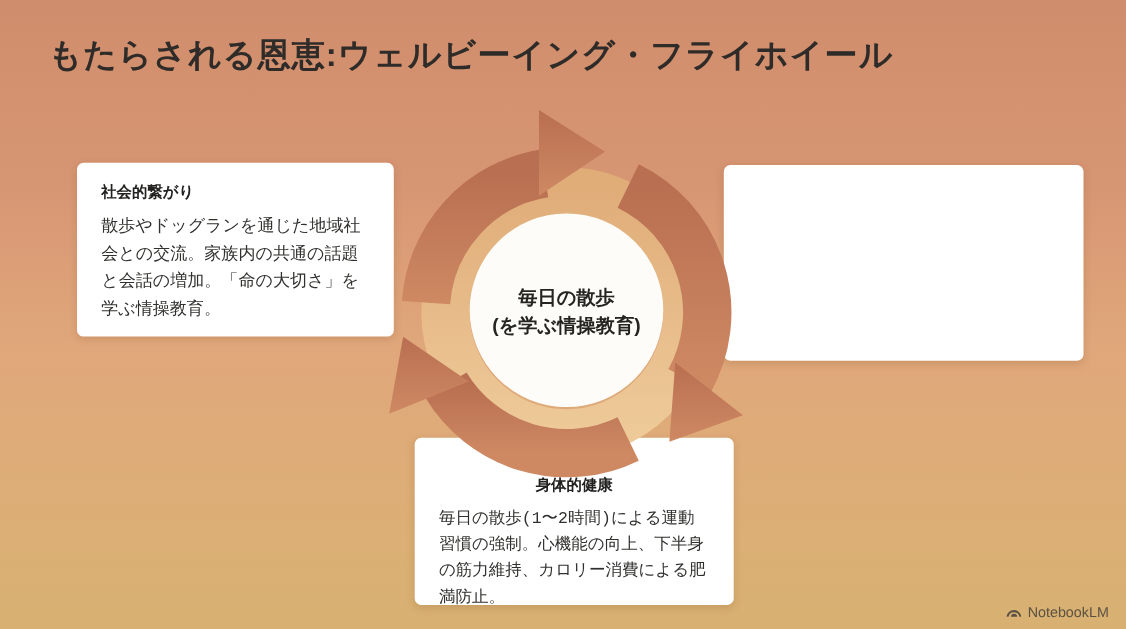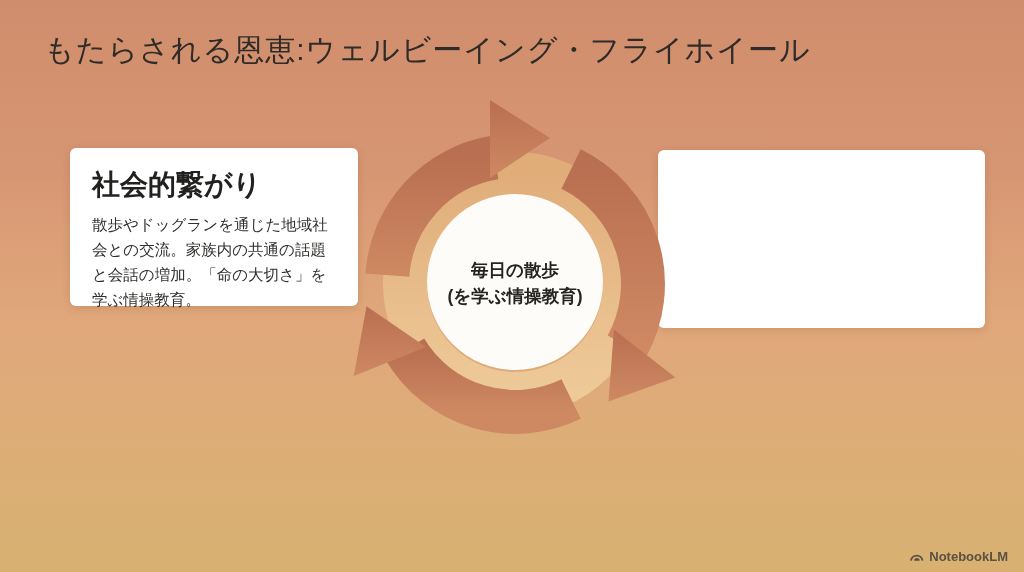--- a/index.html
+++ b/index.html
@@ -9,36 +9,36 @@
   }
   .slide{
     position:relative;
     width:1024px;height:572px;
     overflow:hidden;
     background:linear-gradient(180deg,
       #d08d6d 0%, #d79673 30%, #e0a77b 55%, #ddae77 78%, #d8b172 100%);
   }
   .slide-title{
     position:absolute;left:44px;top:30px;margin:0;
-    font-size:30px;font-weight:400;letter-spacing:1px;
+    font-size:30px;font-weight:700;letter-spacing:1px;
     color:#2e2b28;
   }
   .card{
     position:absolute;
     background:#ffffff;
     border-radius:6px;
     box-shadow:0 2px 8px rgba(110,60,20,0.18);
     z-index:1;
     box-sizing:border-box;
     padding:18px 22px;
     color:#2b2a28;
   }
   .card h2{
     margin:0 0 10px 0;
-    font-size:28px;font-weight:800;color:#222120;
+    font-size:14px;font-weight:800;color:#222120;
   }
   .card p{
     margin:0;
     font-size:15.5px;line-height:25px;color:#31302e;font-family:Liberation Mono, monospace;
   }
   .card-left  {left:70px;  top:148px; width:288px; height:158px;}
   .card-right {left:658px; top:150px; width:327px; height:178px;}
   .card-bottom{left:377px; top:398px; width:290px; height:152px; padding-top:34px;}
   .card-bottom h2{text-align:center;}
   .card-bottom p{font-size:15px;line-height:24px;}
@@ -54,40 +54,44 @@
     text-align:center;
     font-size:17.5px;font-weight:800;line-height:26px;
     color:#262421;
     white-space:nowrap;
   }
   .watermark{
     position:absolute;right:16px;bottom:8px;
     display:flex;align-items:center;gap:5px;
     z-index:4;
     color:#45413a;
-    font-size:13px;font-weight:700;
+    font-size:13px;font-weight:400;
     opacity:.85;
   }
   .watermark svg{display:block;}
 </style>
 </head>
 <body>
 
 <div class="slide">
 
   <h1 class="slide-title">もたらされる恩恵:ウェルビーイング・フライホイール</h1>
 
   <div class="card card-left">
     <h2>社会的繋がり</h2>
     <p>散歩やドッグランを通じた地域社会との交流。家族内の共通の話題と会話の増加。「命の大切さ」を学ぶ情操教育。</p>
   </div>
 
   <div class="card card-right">
   </div>
 
+  <div class="card card-bottom">
+    <h2>身体的健康</h2>
+    <p>毎日の散歩(1〜2時間)による運動習慣の強制。心機能の向上、下半身の筋力維持、カロリー消費による肥満防止。</p>
+  </div>
 
   <div class="flywheel">
     <svg viewBox="0 0 400 400">
       <defs>
         <linearGradient id="darkGrad" x1="0" y1="0" x2="0" y2="1">
           <stop offset="0" stop-color="#b96f51"></stop>
           <stop offset="1" stop-color="#ce8963"></stop>
         </linearGradient>
         <linearGradient id="tanGrad" x1="0" y1="0" x2="0" y2="1">
           <stop offset="0" stop-color="#e0ad79"></stop>

